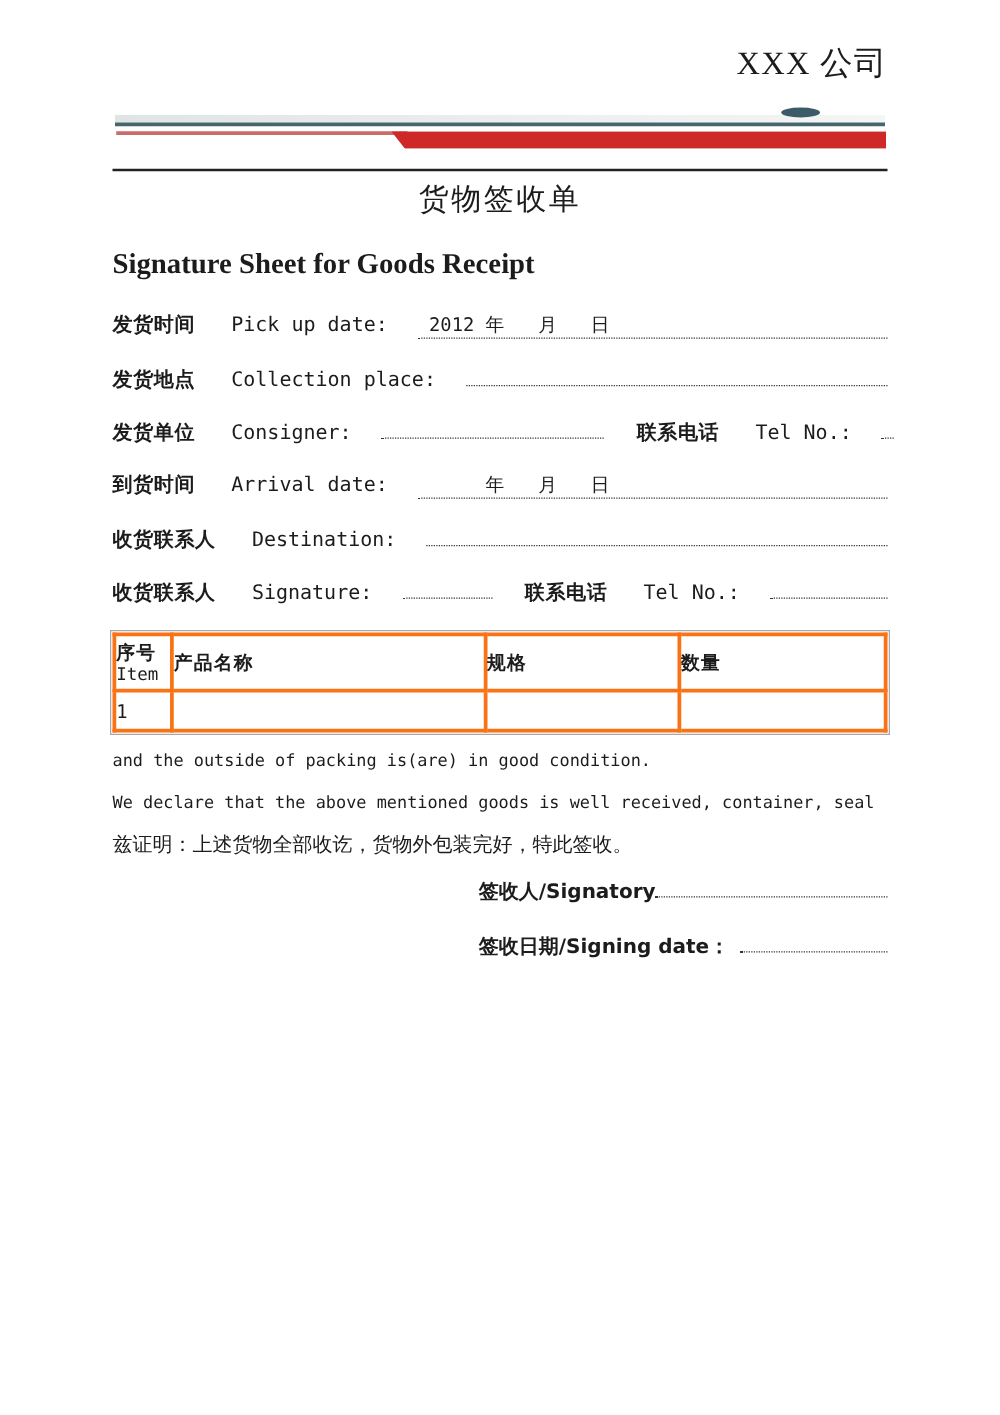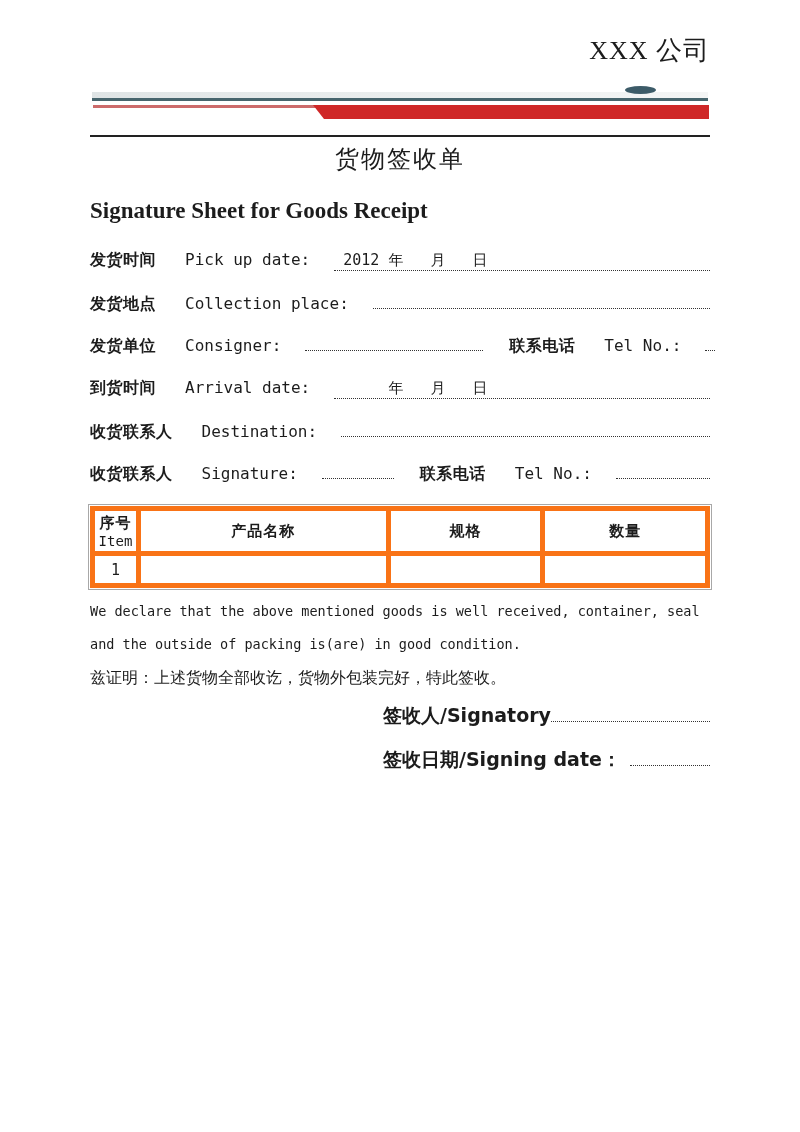--- a/index.html
+++ b/index.html
@@ -56,40 +56,40 @@
   .lbl2 { margin-left: 2px; }
 
   
   .goods-table-wrap { margin-top: 17px; }
   table.goods {
     width: 620px; border-collapse: collapse;
     border: 2px solid #3f3f3f;
     outline: 1px solid #a8a8a8; outline-offset: 1px;
   }
   table.goods th, table.goods td {
-    border: 5px solid #f97316; text-align: center; vertical-align: middle; padding: 0;
+    border: 3px solid #f97316; text-align: left; vertical-align: middle; padding: 0;
   }
   table.goods th { height: 45px; font-family: "DejaVu Sans", sans-serif;
     font-size: 15px; font-weight: bold; letter-spacing: 1px; }
   table.goods td { height: 32px; font-family: "DejaVu Sans Mono", monospace; font-size: 15px; }
   .th-item-cn { line-height: 20px; font-size: 15px; }
   .th-item-en { line-height: 17px; font-family: "DejaVu Sans Mono", monospace;
     font-weight: normal; font-size: 14px; letter-spacing: 0; }
 
   
   .declaration { margin-top: 7px; }
   .decl-en { font-family: "DejaVu Sans Mono", monospace; font-size: 13.5px;
     line-height: 33px; white-space: nowrap; }
   .decl-cn { font-family: "DejaVu Sans", sans-serif; font-size: 16px;
     line-height: 33px; white-space: nowrap; }
 
   
   .signature { margin-top: 11px; margin-left: 293px; width: 327px; }
   .sig-row { display: flex; align-items: baseline; margin-bottom: 24px;
-    font-size: 19px; line-height: 20px; font-weight: bold;
+    font-size: 16px; line-height: 20px; font-weight: bold;
     font-family: "DejaVu Sans Mono", monospace; }
   .sig-label { white-space: pre; font-family: "DejaVu Sans", sans-serif; font-weight: bold; }
   .sig-fill { flex: 1 1 auto; border-bottom: 1px dotted #333; min-width: 10px; }
   .gap9 { margin-left: 9px; }
 </style>
 </head>
 <body>
 
 <div class="page">
 
@@ -176,22 +176,22 @@
         <td>1</td>
         <td></td>
         <td></td>
         <td></td>
       </tr>
     </tbody>
       </table>
   </div>
 
   <div class="declaration">
+    <div class="decl-en">and the outside of packing is(are) in good condition.</div>
     <div class="decl-en">We declare that the above mentioned goods is well received, container, seal</div>
-    <div class="decl-en">and the outside of packing is(are) in good condition.</div>
     <div class="decl-cn">兹证明：上述货物全部收讫，货物外包装完好，特此签收。</div>
   </div>
 
   <div class="signature">
     <div class="sig-row">
       <span class="sig-label">签收人/Signatory</span>
       <span class="sig-fill"></span>
     </div>
     <div class="sig-row">
       <span class="sig-label">签收日期/Signing date：</span>

